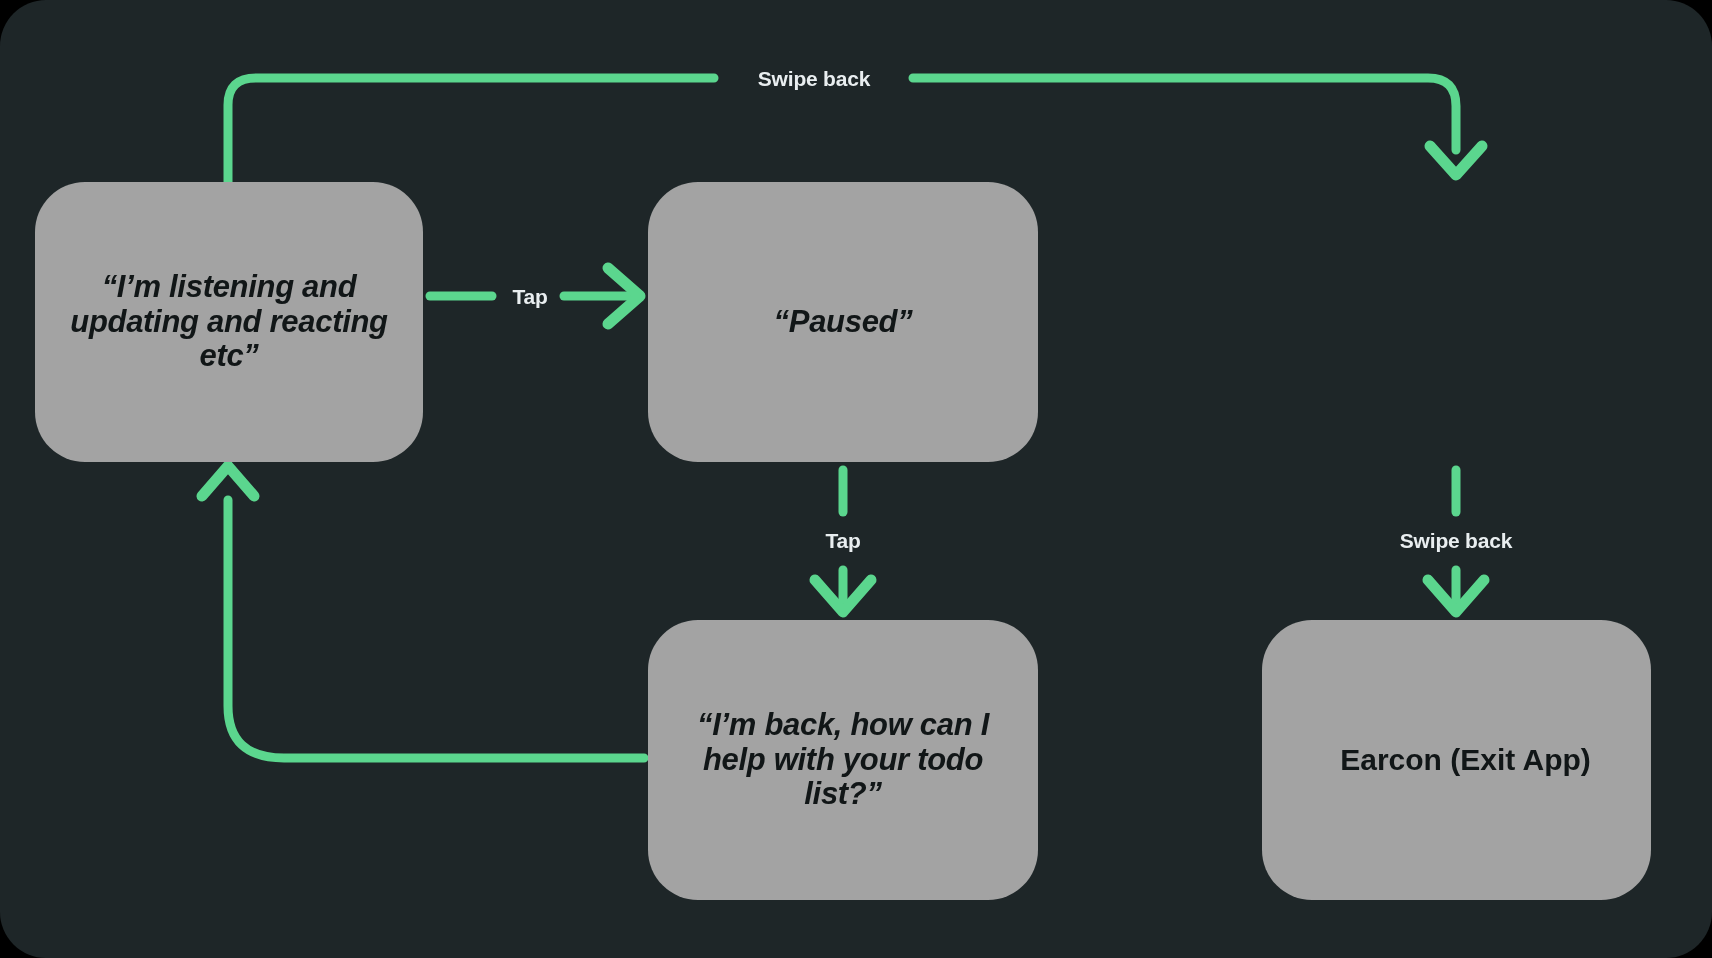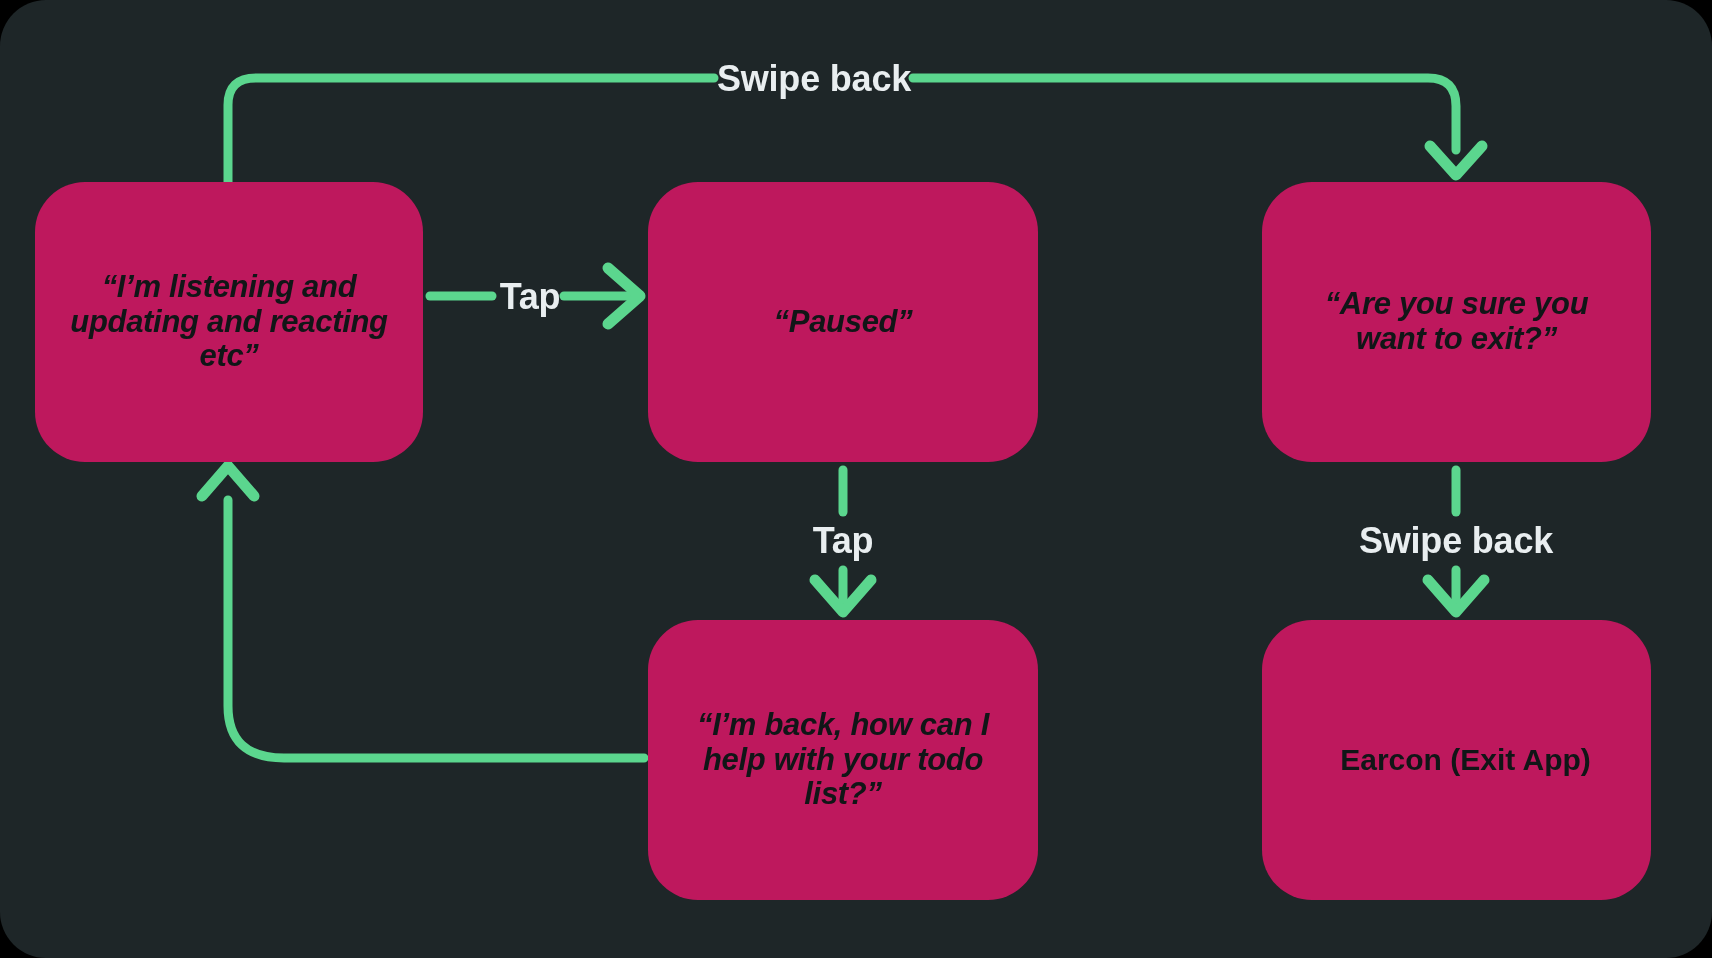--- a/index.html
+++ b/index.html
@@ -32,21 +32,21 @@
   .edges {
     position: absolute;
     left: 0;
     top: 0;
     width: 1712px;
     height: 958px;
     pointer-events: none;
   }
   .node {
     position: absolute;
-    background: #be185d;
+    background: #a3a3a3;
     border-radius: 50px;
     display: flex;
     align-items: center;
     justify-content: center;
     box-sizing: border-box;
     padding: 0 26px;
   }
   .node-label {
     color: #111617;
     text-align: center;
@@ -58,21 +58,21 @@
   }
   .node-label.plain {
     font-style: normal;
     font-size: 30px;
     letter-spacing: 0px;
   }
   .edge-label {
     position: absolute;
     color: #E9EEF0;
     font-weight: 700;
-    font-size: 36px;
+    font-size: 21px;
     letter-spacing: -0.2px;
     white-space: nowrap;
     transform: translate(-50%, -50%);
     text-align: center;
   }
 </style>
 </head>
 <body>
 
 <div id="canvas">
@@ -117,23 +117,20 @@
     </svg>
 
     <div class="node" style="left:35px; top:182px; width:388px; height:280px;">
       <div class="node-label">“I’m listening and updating and reacting etc”</div>
     </div>
 
     <div class="node" style="left:648px; top:182px; width:390px; height:280px;">
       <div class="node-label">“Paused”</div>
     </div>
 
-    <div class="node" style="left:1262px; top:182px; width:389px; height:280px;">
-      <div class="node-label">“Are you sure you want to exit?”</div>
-    </div>
 
     <div class="node" style="left:648px; top:620px; width:390px; height:280px;align-items:center;">
       <div class="node-label">“I’m back, how can I help with your todo list?”</div>
     </div>
 
     <div class="node" style="left:1262px; top:620px; width:389px; height:280px;padding-left:44px;">
       <div class="node-label plain">Earcon (Exit App)</div>
     </div>
 
     <div class="edge-label" style="left:814px; top:79px;">Swipe back</div>

